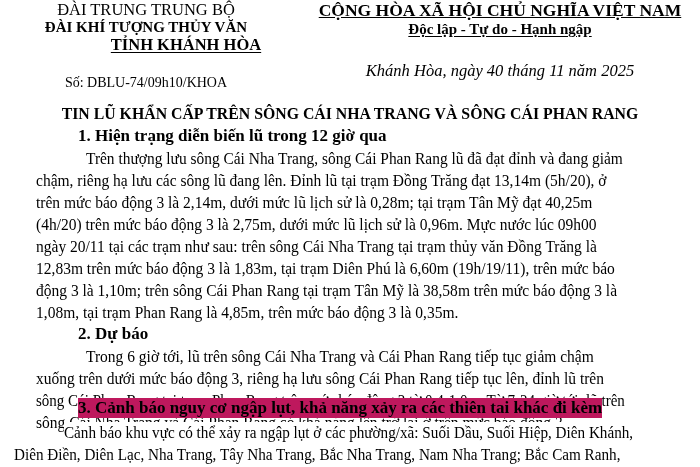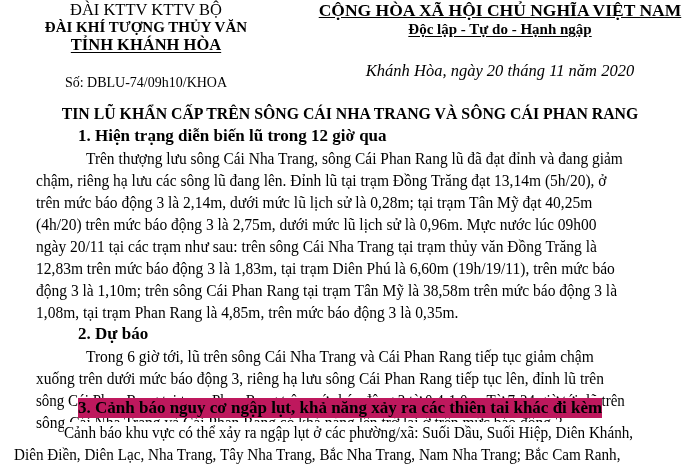--- a/index.html
+++ b/index.html
@@ -7,42 +7,42 @@
     width: 700px; height: 467px; overflow: hidden; position: relative;
     font-family: "Liberation Serif", "DejaVu Serif", serif;
     color: #000;
   }
   .abs { position: absolute; white-space: nowrap; text-align: center; }
   .center { text-align: center; }
   .hdr-left { left: 0; width: 292px; }
   .hdr-right { left: 300px; width: 400px; }
   .l1 { top: 0px; font-size: 16.5px; line-height: 20px; }
   .l2 { top: 17px; font-size: 15px; line-height: 20px; font-weight: bold; }
-  .l3 { top: 35px; font-size: 16.5px; line-height: 20px; font-weight: bold; }
+  .l3 { top: 35px; font-size: 16.5px; line-height: 20px; font-weight: bold; margin-left: 40px; }
   .l3 span { text-decoration: underline; text-underline-offset: 2px; }
   .l4 { top: 73px; font-size: 14px; line-height: 20px; }
   .r1 { top: 0px; font-size: 17.5px; line-height: 20px; font-weight: bold; text-decoration: underline; }
   .r2 { top: 19px; font-size: 15px; line-height: 20px; font-weight: bold; }
   .r2 span { text-decoration: underline; text-underline-offset: 2px; }
   .r3 { top: 61px; font-size: 16.5px; line-height: 20px; font-style: italic; left: 300px; width: 400px; }
   .title { top: 104px; left: 0; width: 700px; font-size: 17px; font-weight: bold; line-height: 20px; transform: scaleX(0.93); transform-origin: 350px 0; }
   .sec { font-weight: bold; font-size: 17px; line-height: 20px; }
   .line { position: absolute; left: 36px; width: 628px; font-size: 16.5px; line-height: 22px; white-space: nowrap; transform-origin: 0 0; }
 </style>
 </head>
 <body>
 
-<div class="abs center hdr-left l1">ĐÀI KTTV KTTV BỘ</div>
+<div class="abs center hdr-left l1">ĐÀI TRUNG TRUNG BỘ</div>
 <div class="abs center hdr-left l2">ĐÀI KHÍ TƯỢNG THỦY VĂN</div>
 <div class="abs center hdr-left l3"><span>TỈNH KHÁNH HÒA</span></div>
 <div class="abs center hdr-left l4">Số: DBLU-74/09h10/KHOA</div>
 
 <div class="abs center hdr-right r1">CỘNG HÒA XÃ HỘI CHỦ NGHĨA VIỆT NAM</div>
 <div class="abs center hdr-right r2"><span>Độc lập - Tự do - Hạnh ngập</span></div>
-<div class="abs center r3">Khánh Hòa, ngày 20 tháng 11 năm 2020</div>
+<div class="abs center r3">Khánh Hòa, ngày 40 tháng 11 năm 2025</div>
 
 <div class="abs center title">TIN LŨ KHẨN CẤP TRÊN SÔNG CÁI NHA TRANG VÀ SÔNG CÁI PHAN RANG</div>
 
 <div class="abs sec" style="top:126px; left:78px;">1. Hiện trạng diễn biến lũ trong 12 giờ qua</div>
 <div class="line" style="top:148px; left:86px; transform:scaleX(0.935);">Trên thượng lưu sông Cái Nha Trang, sông Cái Phan Rang lũ đã đạt đỉnh và đang giảm</div>
 <div class="line" style="top:170px; transform:scaleX(0.94);">chậm, riêng hạ lưu các sông lũ đang lên. Đỉnh lũ tại trạm Đồng Trăng đạt 13,14m (5h/20), ở</div>
 <div class="line" style="top:192px; transform:scaleX(0.94);">trên mức báo động 3 là 2,14m, dưới mức lũ lịch sử là 0,28m; tại trạm Tân Mỹ đạt 40,25m</div>
 <div class="line" style="top:214px; transform:scaleX(0.94);">(4h/20) trên mức báo động 3 là 2,75m, dưới mức lũ lịch sử là 0,96m. Mực nước lúc 09h00</div>
 <div class="line" style="top:236px; transform:scaleX(0.94);">ngày 20/11 tại các trạm như sau: trên sông Cái Nha Trang tại trạm thủy văn Đồng Trăng là</div>
 <div class="line" style="top:258px; transform:scaleX(0.94);">12,83m trên mức báo động 3 là 1,83m, tại trạm Diên Phú là 6,60m (19h/19/11), trên mức báo</div>

